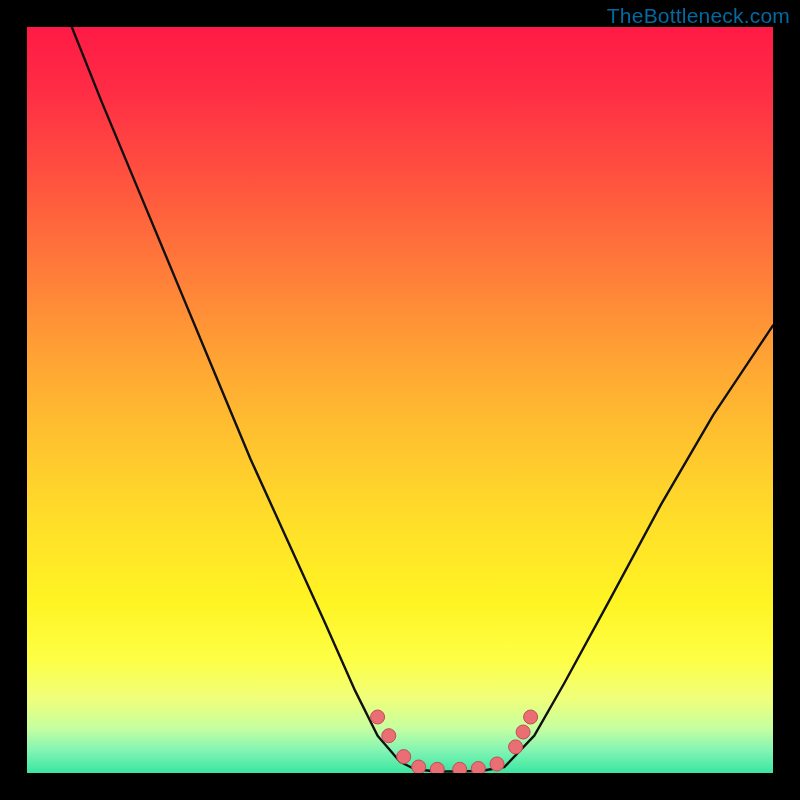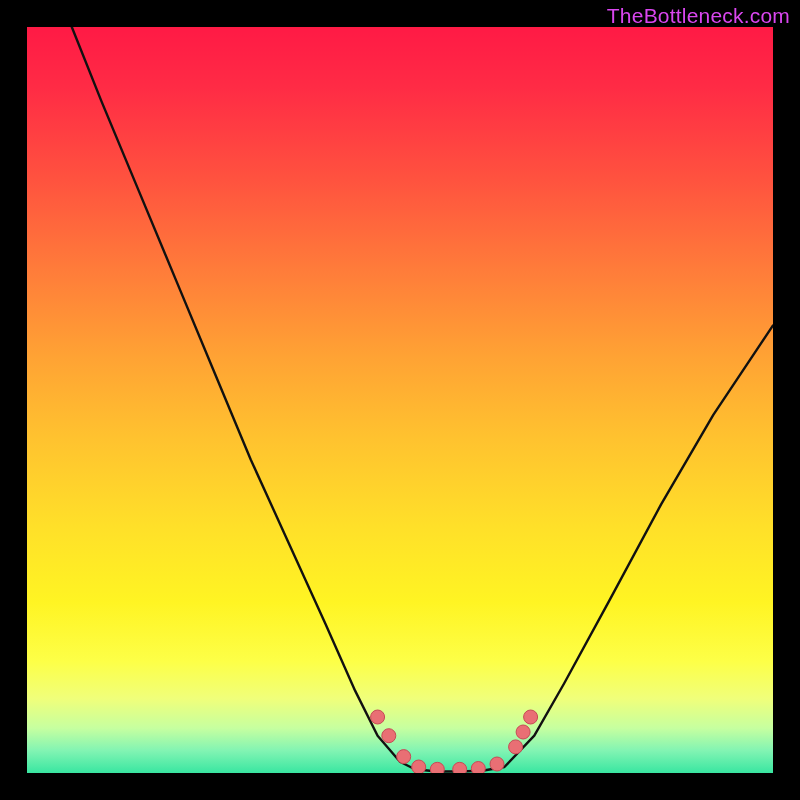--- a/index.html
+++ b/index.html
@@ -47,21 +47,21 @@
     left: 0;
     top: 0;
     width: 746px;
     height: 746px;
   }
   .watermark {
     position: absolute;
     top: 4px;
     right: 10px;
     font-size: 21px;
-    color: #d946ef;
+    color: #0369a1;
     letter-spacing: 0.2px;
     font-weight: 500;
   }
 </style>
 </head>
 <body>
 
 <div class="frame">
   <div class="gradient"></div>
   <svg class="curve-svg" viewBox="0 0 746 746" preserveAspectRatio="none">

